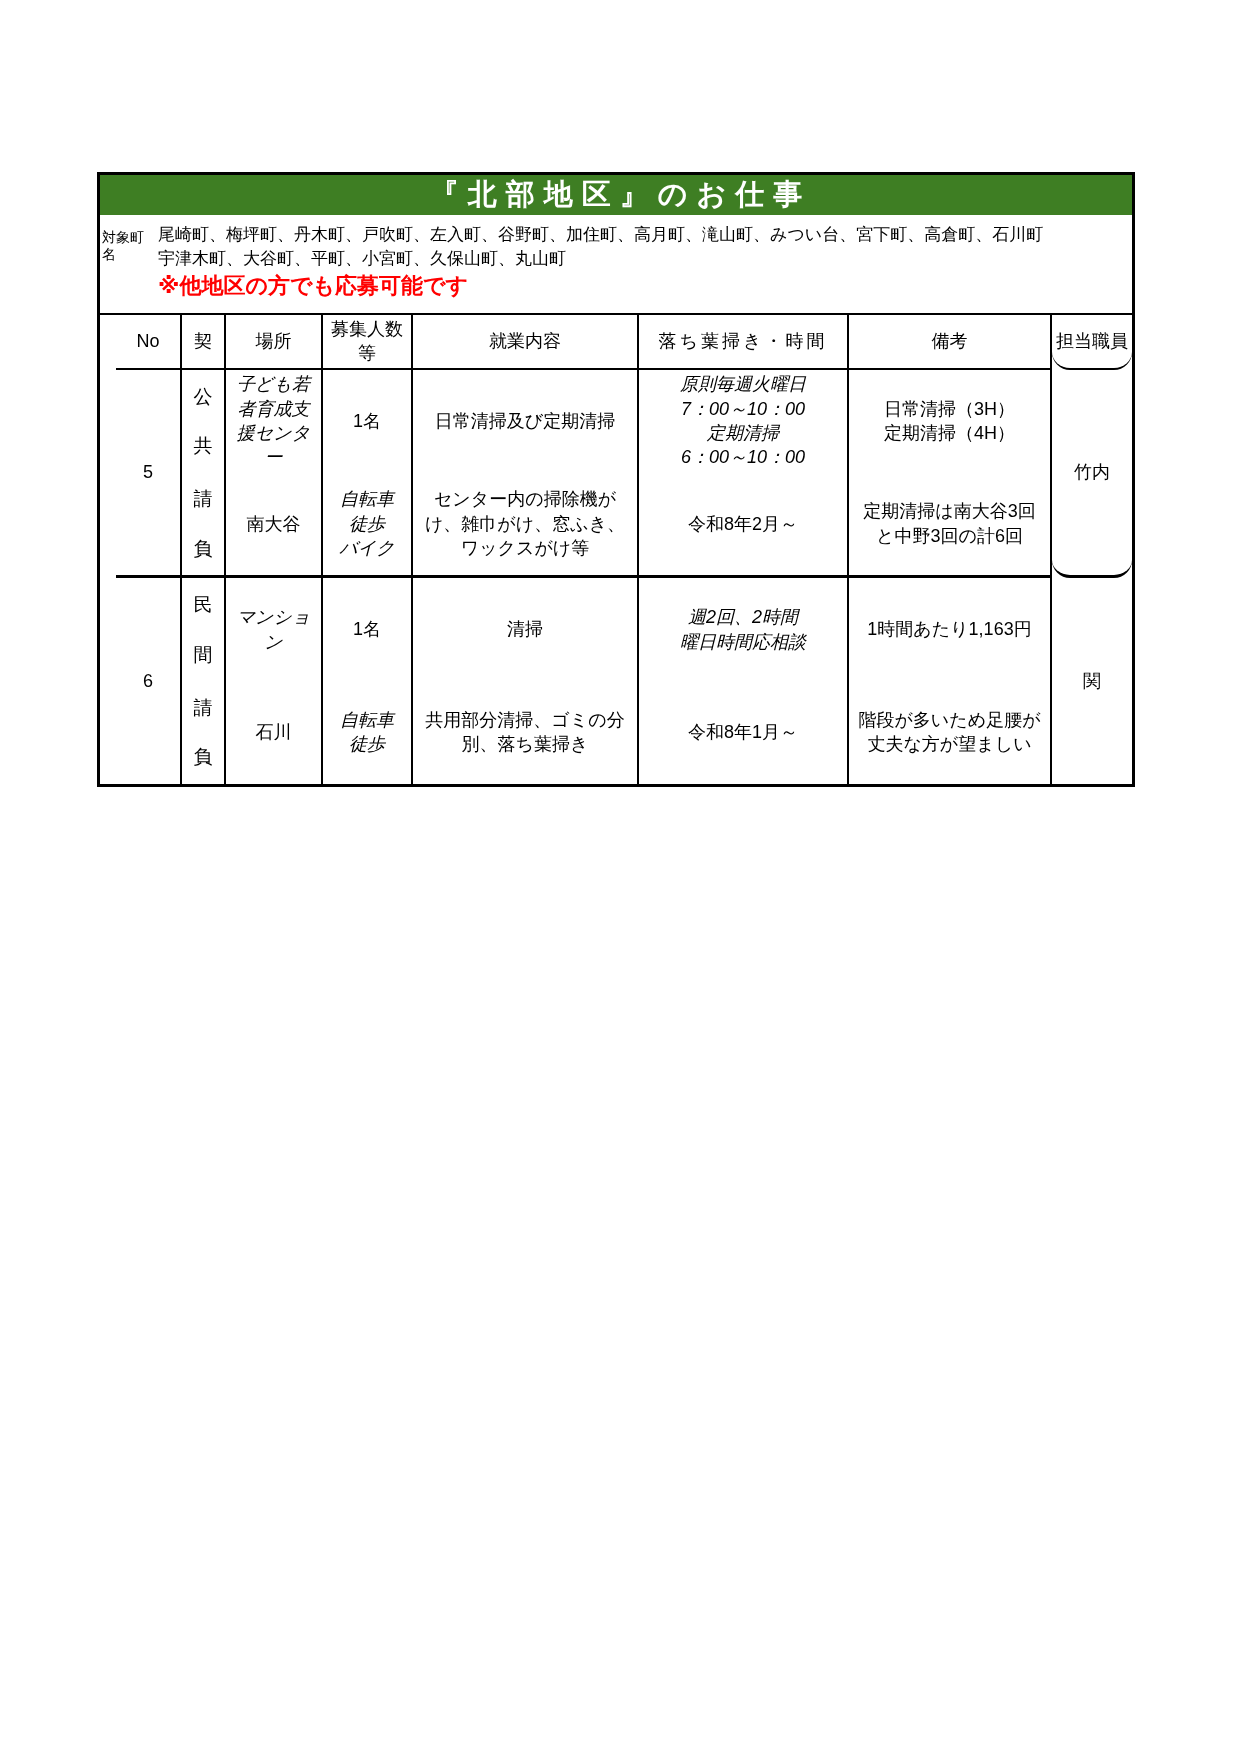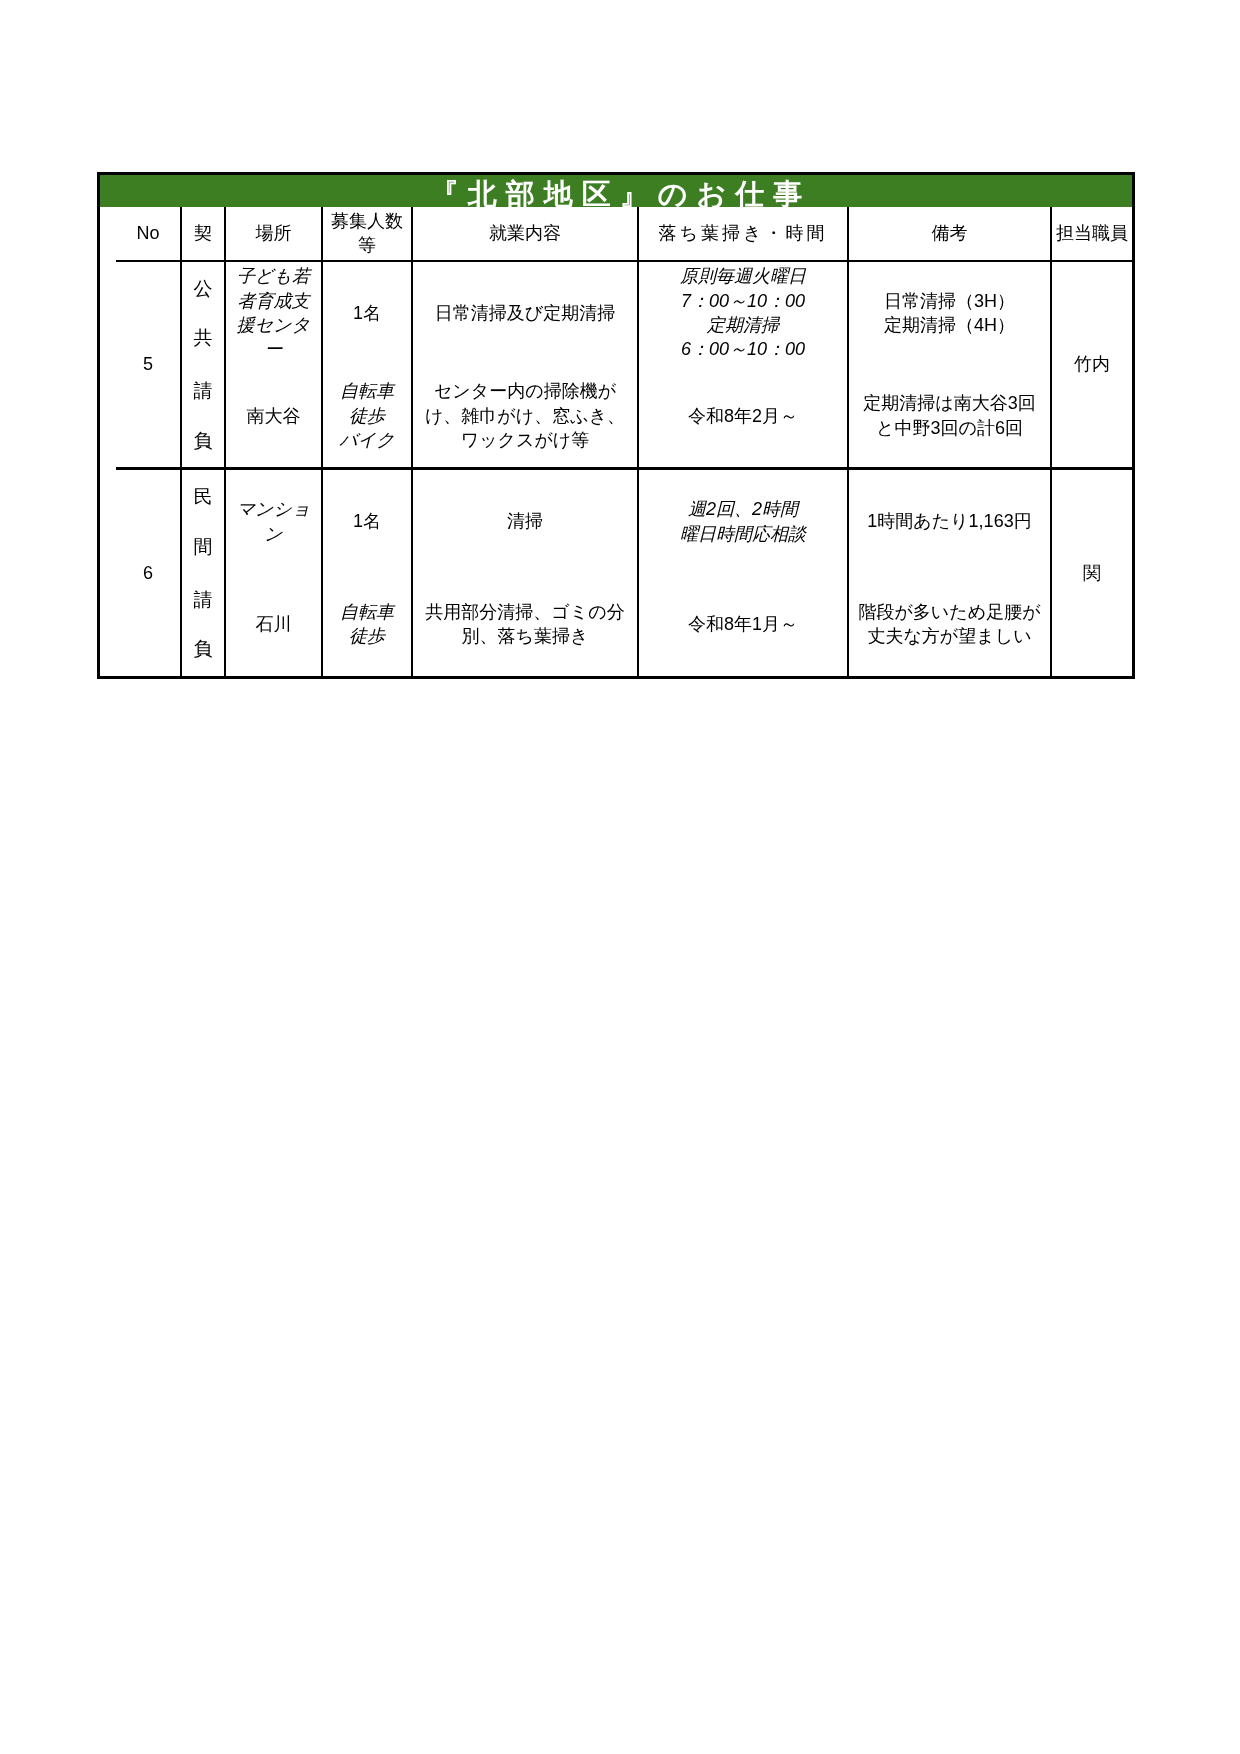--- a/index.html
+++ b/index.html
@@ -17,21 +17,21 @@
     position:relative;
   }
   .jobs-table{
     position:absolute;
     left:97px; top:172px;
     width:1038px;
     border:3px solid var(--ink);
     background:#fff;
   }
   .title-bar{
-    height:32px;
+    height:40px;
     background:var(--green);
     display:flex;align-items:flex-start;justify-content:center;
   }
   .title-bar .title-text{
     color:#ffffff;
     font-size:29px;
     font-weight:bold;
     letter-spacing:9px;
     margin-right:-9px;
     white-space:nowrap;
@@ -77,21 +77,21 @@
     border-right:2px solid var(--ink);
     border-bottom:2px solid var(--ink);
     padding:2px 3px;
     text-align:center;
     vertical-align:middle;
     font-size:18px;
     line-height:1.35;
     white-space:pre-line;
     overflow:hidden;
   }
-  table.grid .last-col{border-right:none;}
+  table.grid .last-col{border-right:none;border-radius:18px;}
   thead tr{height:30px;}
   th{font-weight:normal;}
   th.h-no{text-align:left;padding-left:4px;font-size:18px;}
   th.h-boshu{font-size:13px;}
   th.h-youbi{letter-spacing:3px;}
   tr.sub-top td{border-bottom:none;}
   tr.sub-bottom td{border-bottom:3px solid var(--ink);}
   tr.sub-bottom.row-last td{border-bottom:none;}
   td.rs-sep{border-bottom:3px solid var(--ink) !important;}
   td.rs-last{border-bottom:none !important;}
@@ -111,20 +111,28 @@
 </style>
 </head>
 <body>
 
 <div class="jobs-table">
 
   <div class="title-bar">
     <span class="title-text">『北部地区』のお仕事</span>
   </div>
 
+  <div class="target-row">
+    <div class="target-label">対象町名</div>
+    <div class="target-content">
+      <div class="towns">尾崎町、梅坪町、丹木町、戸吹町、左入町、谷野町、加住町、高月町、滝山町、みつい台、宮下町、高倉町、石川町
+宇津木町、大谷町、平町、小宮町、久保山町、丸山町</div>
+      <div class="note">※他地区の方でも応募可能です</div>
+    </div>
+  </div>
 
   <table class="grid">
     <colgroup>
       <col style="width:66px">
       <col style="width:44px">
       <col style="width:97px">
       <col style="width:90px">
       <col style="width:226px">
       <col style="width:210px">
       <col style="width:203px">

